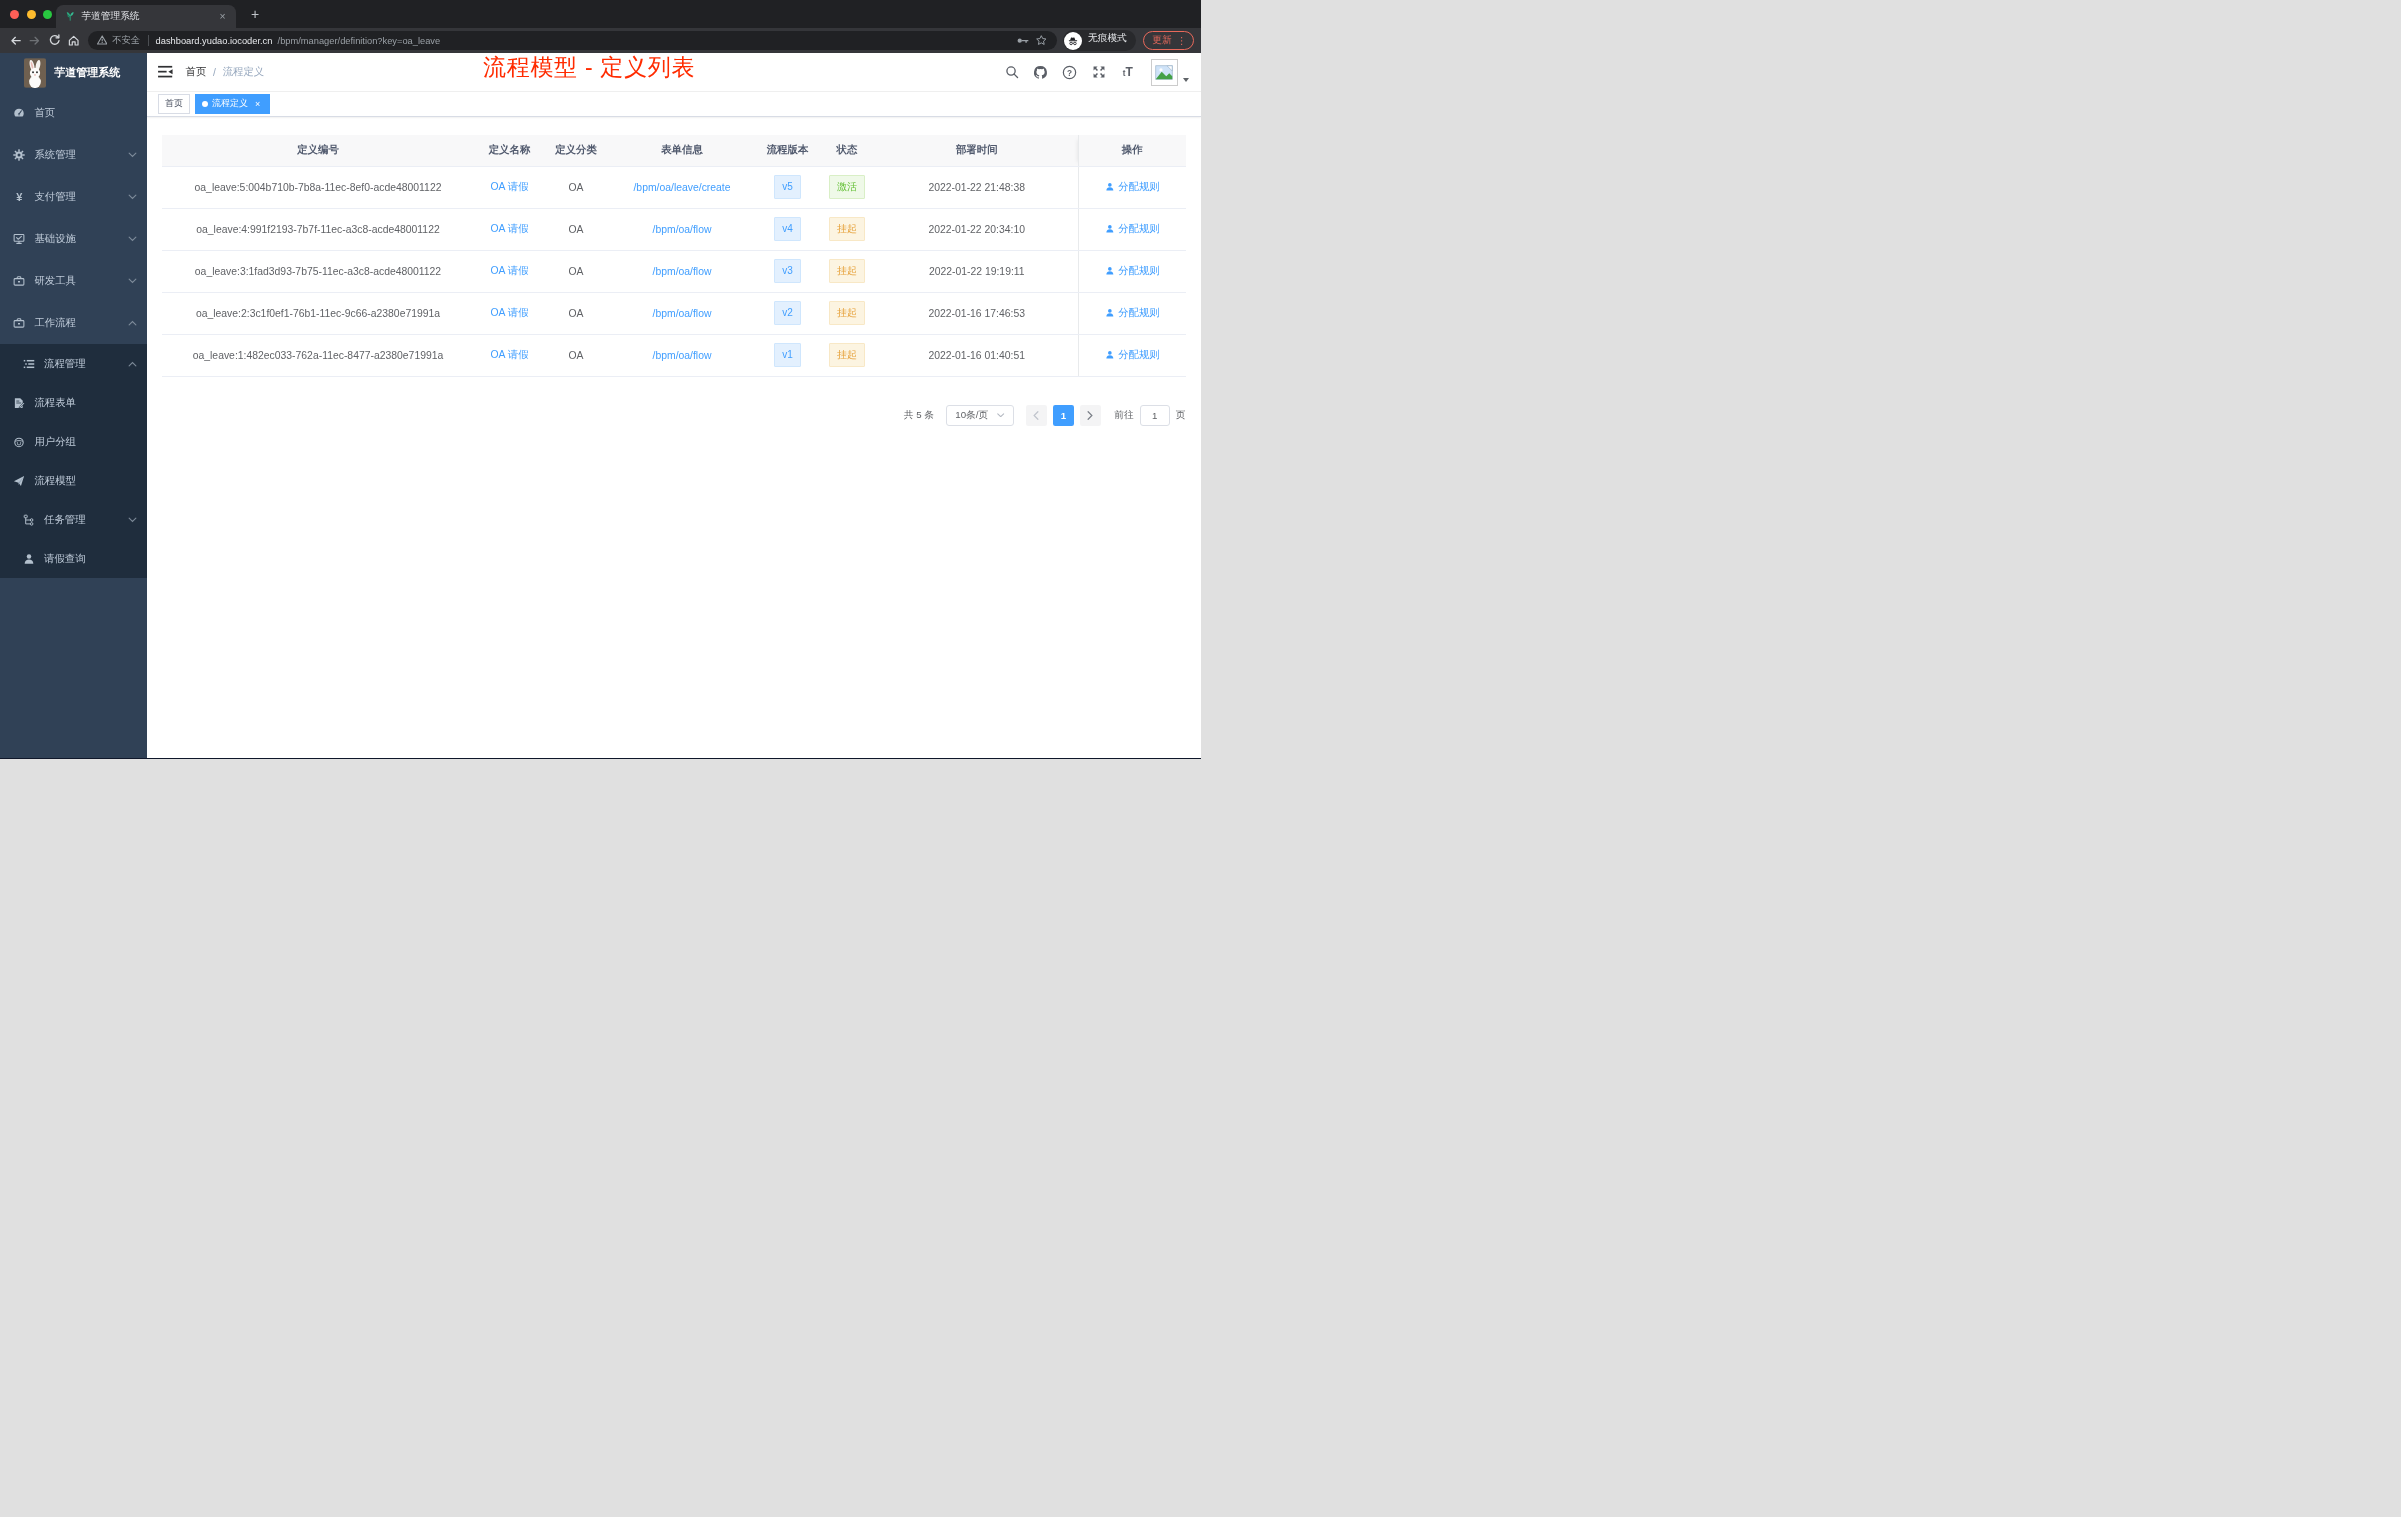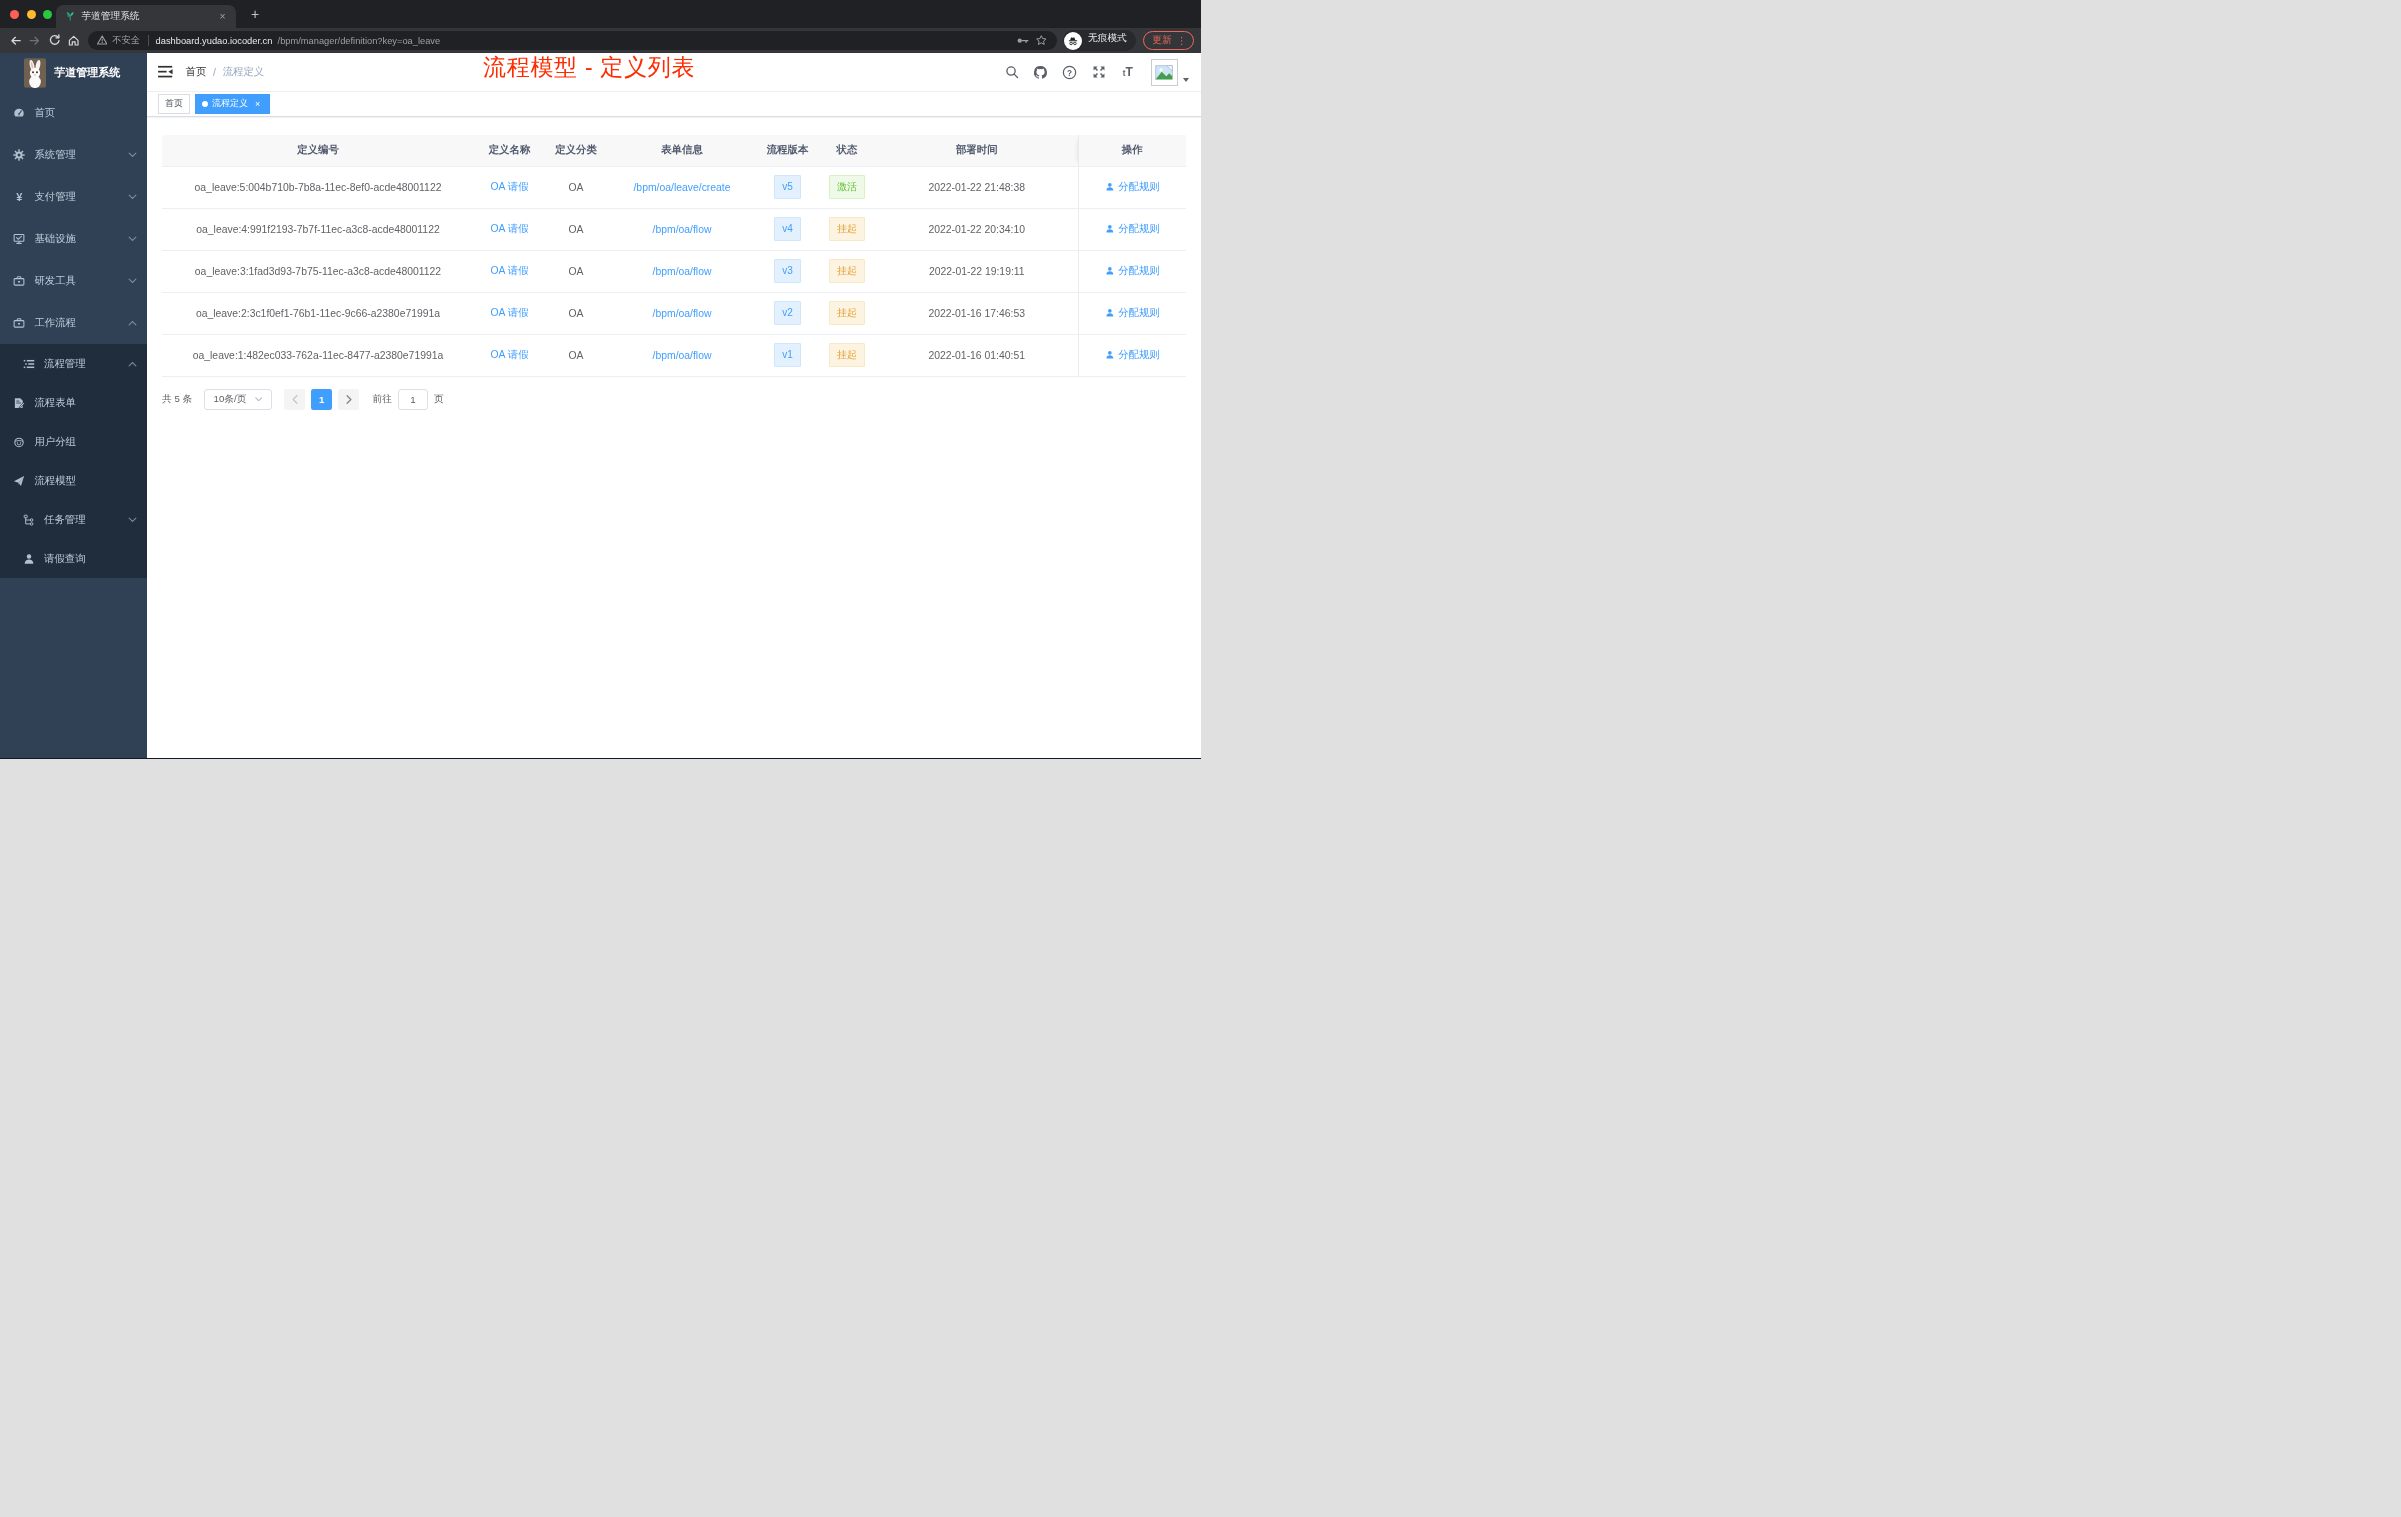--- a/index.html
+++ b/index.html
@@ -86,21 +86,21 @@
   tbody td { height:42px; text-align:center; border-bottom:0.7px solid #ebeef5; background:#fff;
              white-space:nowrap; overflow:hidden; }
   .col-action { border-left:0.7px solid #e8eaec; box-shadow:-4.5px 0 4.5px -4.5px rgba(0,0,0,.10); }
   .link { color:#409eff; cursor:pointer; }
   .badge { display:inline-block; font-size:10px; line-height:1; border-radius:1px; }
   .badge-version { background:#e3f0fe; border:0.7px solid #cfe6fd; color:#409eff; padding:6px 7.4px; }
   .badge-success { background:#eff9e8; border:0.7px solid #d9efc6; color:#67c23a; padding:6px 6.7px; }
   .badge-warning { background:#fcf4e1; border:0.7px solid #f8e8c6; color:#e6a23c; padding:6px 6.7px; }
   .action-link { color:#409eff; display:inline-flex; align-items:center; gap:3.7px; cursor:pointer; }
   
-  .pagination { display:flex; align-items:center; justify-content:flex-start; margin-top:12px;
+  .pagination { display:flex; align-items:center; justify-content:flex-end; margin-top:28px;
                 font-size:9.7px; color:#606266; }
   .pg-total { margin-right:12px; }
   .size-select { width:68px; height:21px; border:0.7px solid #dcdfe6; border-radius:3px; display:flex;
                  align-items:center; justify-content:center; gap:9px; cursor:pointer; margin-right:12px; }
   .pg-btn { width:21px; height:21px; background:#f4f4f5; border-radius:2.2px; display:flex;
             align-items:center; justify-content:center; cursor:pointer; }
   .pg-prev { color:#c0c4cc; margin-right:6px; }
   .pg-next { color:#606266; margin-left:6px; }
   .pg-cur { width:21px; height:21px; background:#409eff; color:#fff; border-radius:2.2px; display:flex;
             align-items:center; justify-content:center; font-weight:600; cursor:pointer; }

